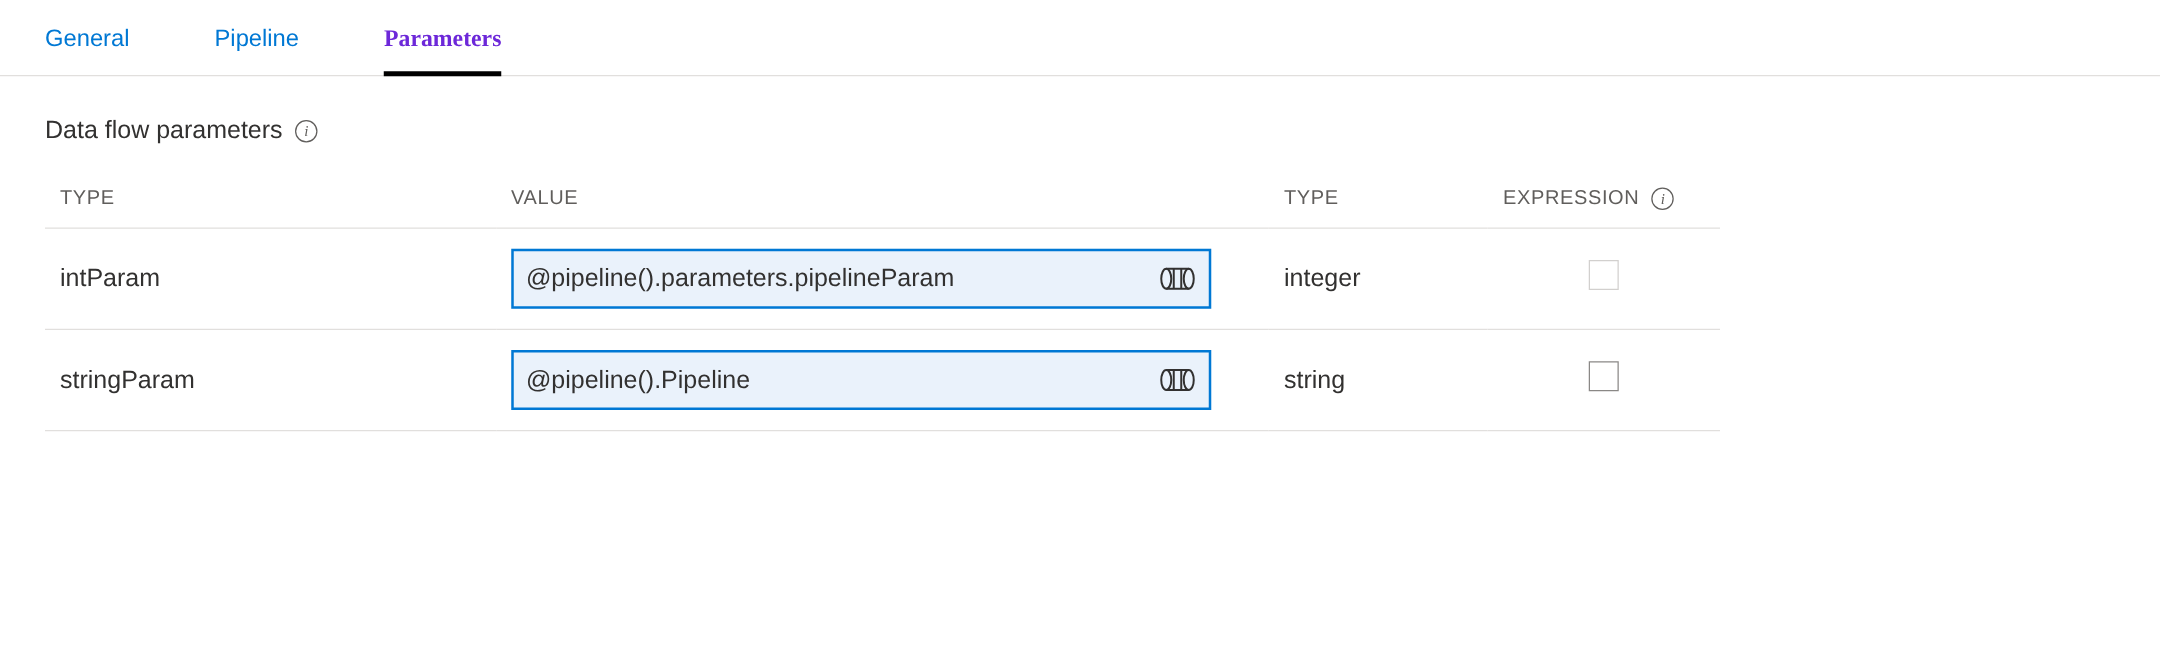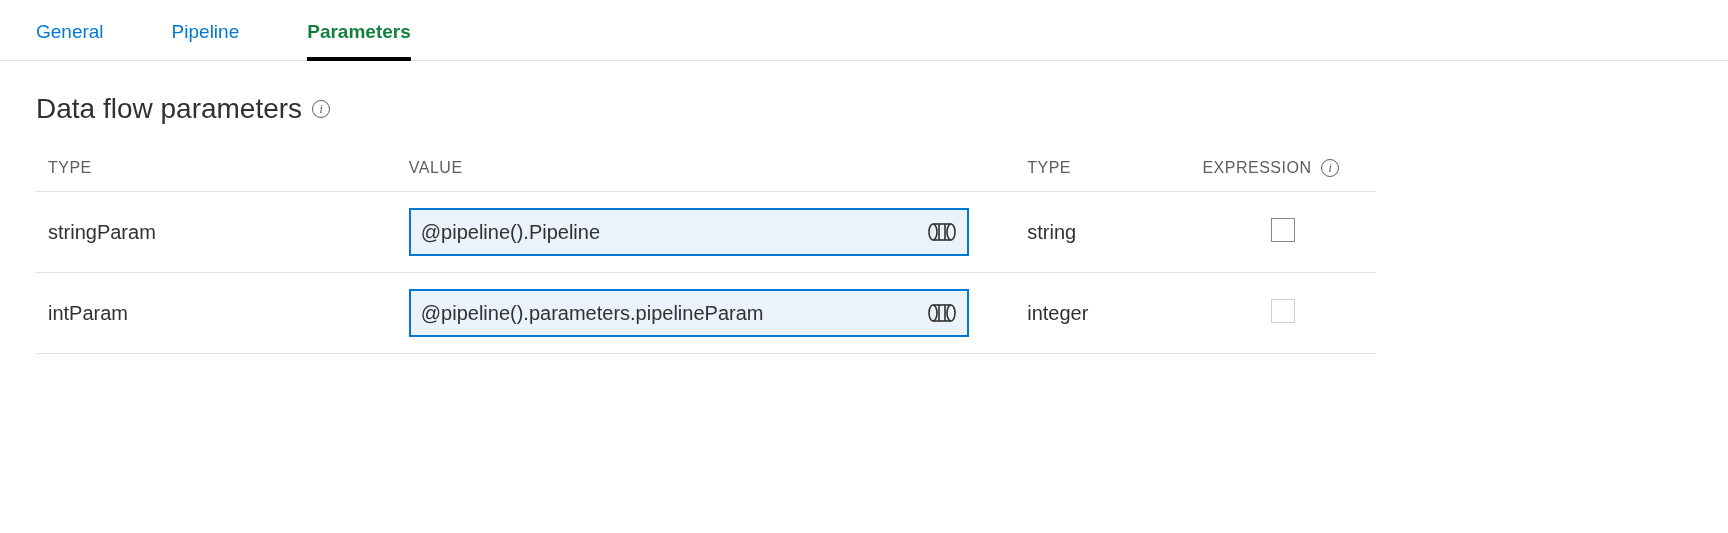--- a/index.html
+++ b/index.html
@@ -16,35 +16,36 @@
       border-bottom: 1px solid #e1dfdd;
     }
     .tab {
       padding: 8px 0 14px 0;
       cursor: pointer;
       color: #0078d4;
       border-bottom: 4px solid transparent;
       margin-bottom: -1px;
     }
     .tab.active {
-      color: #15803d;
+      color: #6d28d9;
       font-weight: 600;
       border-bottom-color: #000;
+      font-family: Liberation Serif, serif;
     }
     .section {
       padding: 32px 36px;
     }
     .section-title-row {
       display: flex;
       align-items: center;
       gap: 10px;
       margin-bottom: 24px;
     }
     .section-title {
-      font-size: 28px;
+      font-size: 20px;
       color: #323130;
     }
     .info-icon {
       width: 18px;
       height: 18px;
       border: 1.5px solid #605e5c;
       border-radius: 50%;
       display: inline-flex;
       align-items: center;
       justify-content: center;
@@ -148,54 +149,54 @@
         <th class="col-expr">
           <div class="th-inner center">
             <span>EXPRESSION</span>
             <span class="info-icon">i</span>
           </div>
         </th>
       </tr>
     </thead>
     <tbody>
       <tr>
+        <td class="col-name">intParam</td>
+        <td class="col-value">
+          <div class="value-input-wrap">
+            <input class="value-input" value="@pipeline().parameters.pipelineParam" style="">
+            <svg class="dyn-icon" viewBox="0 0 30 20" fill="none" stroke="currentColor" stroke-width="1.6">
+              <ellipse cx="6" cy="10" rx="4" ry="8"></ellipse>
+              <ellipse cx="24" cy="10" rx="4" ry="8"></ellipse>
+              <line x1="6" y1="2" x2="24" y2="2"></line>
+              <line x1="6" y1="18" x2="24" y2="18"></line>
+              <line x1="12" y1="2" x2="12" y2="18"></line>
+              <line x1="18" y1="2" x2="18" y2="18"></line>
+            </svg>
+          </div>
+        </td>
+        <td class="col-type">integer</td>
+        <td class="col-expr">
+          <span class="checkbox disabled"></span>
+        </td>
+      </tr>
+      <tr>
         <td class="col-name">stringParam</td>
         <td class="col-value">
           <div class="value-input-wrap">
             <input class="value-input" value="@pipeline().Pipeline" style="">
             <svg class="dyn-icon" viewBox="0 0 30 20" fill="none" stroke="currentColor" stroke-width="1.6">
               <ellipse cx="6" cy="10" rx="4" ry="8"></ellipse>
               <ellipse cx="24" cy="10" rx="4" ry="8"></ellipse>
               <line x1="6" y1="2" x2="24" y2="2"></line>
               <line x1="6" y1="18" x2="24" y2="18"></line>
               <line x1="12" y1="2" x2="12" y2="18"></line>
               <line x1="18" y1="2" x2="18" y2="18"></line>
             </svg>
           </div>
         </td>
         <td class="col-type">string</td>
         <td class="col-expr">
           <span class="checkbox"></span>
         </td>
       </tr>
-      <tr>
-        <td class="col-name">intParam</td>
-        <td class="col-value">
-          <div class="value-input-wrap">
-            <input class="value-input" value="@pipeline().parameters.pipelineParam" style="">
-            <svg class="dyn-icon" viewBox="0 0 30 20" fill="none" stroke="currentColor" stroke-width="1.6">
-              <ellipse cx="6" cy="10" rx="4" ry="8"></ellipse>
-              <ellipse cx="24" cy="10" rx="4" ry="8"></ellipse>
-              <line x1="6" y1="2" x2="24" y2="2"></line>
-              <line x1="6" y1="18" x2="24" y2="18"></line>
-              <line x1="12" y1="2" x2="12" y2="18"></line>
-              <line x1="18" y1="2" x2="18" y2="18"></line>
-            </svg>
-          </div>
-        </td>
-        <td class="col-type">integer</td>
-        <td class="col-expr">
-          <span class="checkbox disabled"></span>
-        </td>
-      </tr>
     </tbody>
   </table>
 </div>
 
 </body></html>

